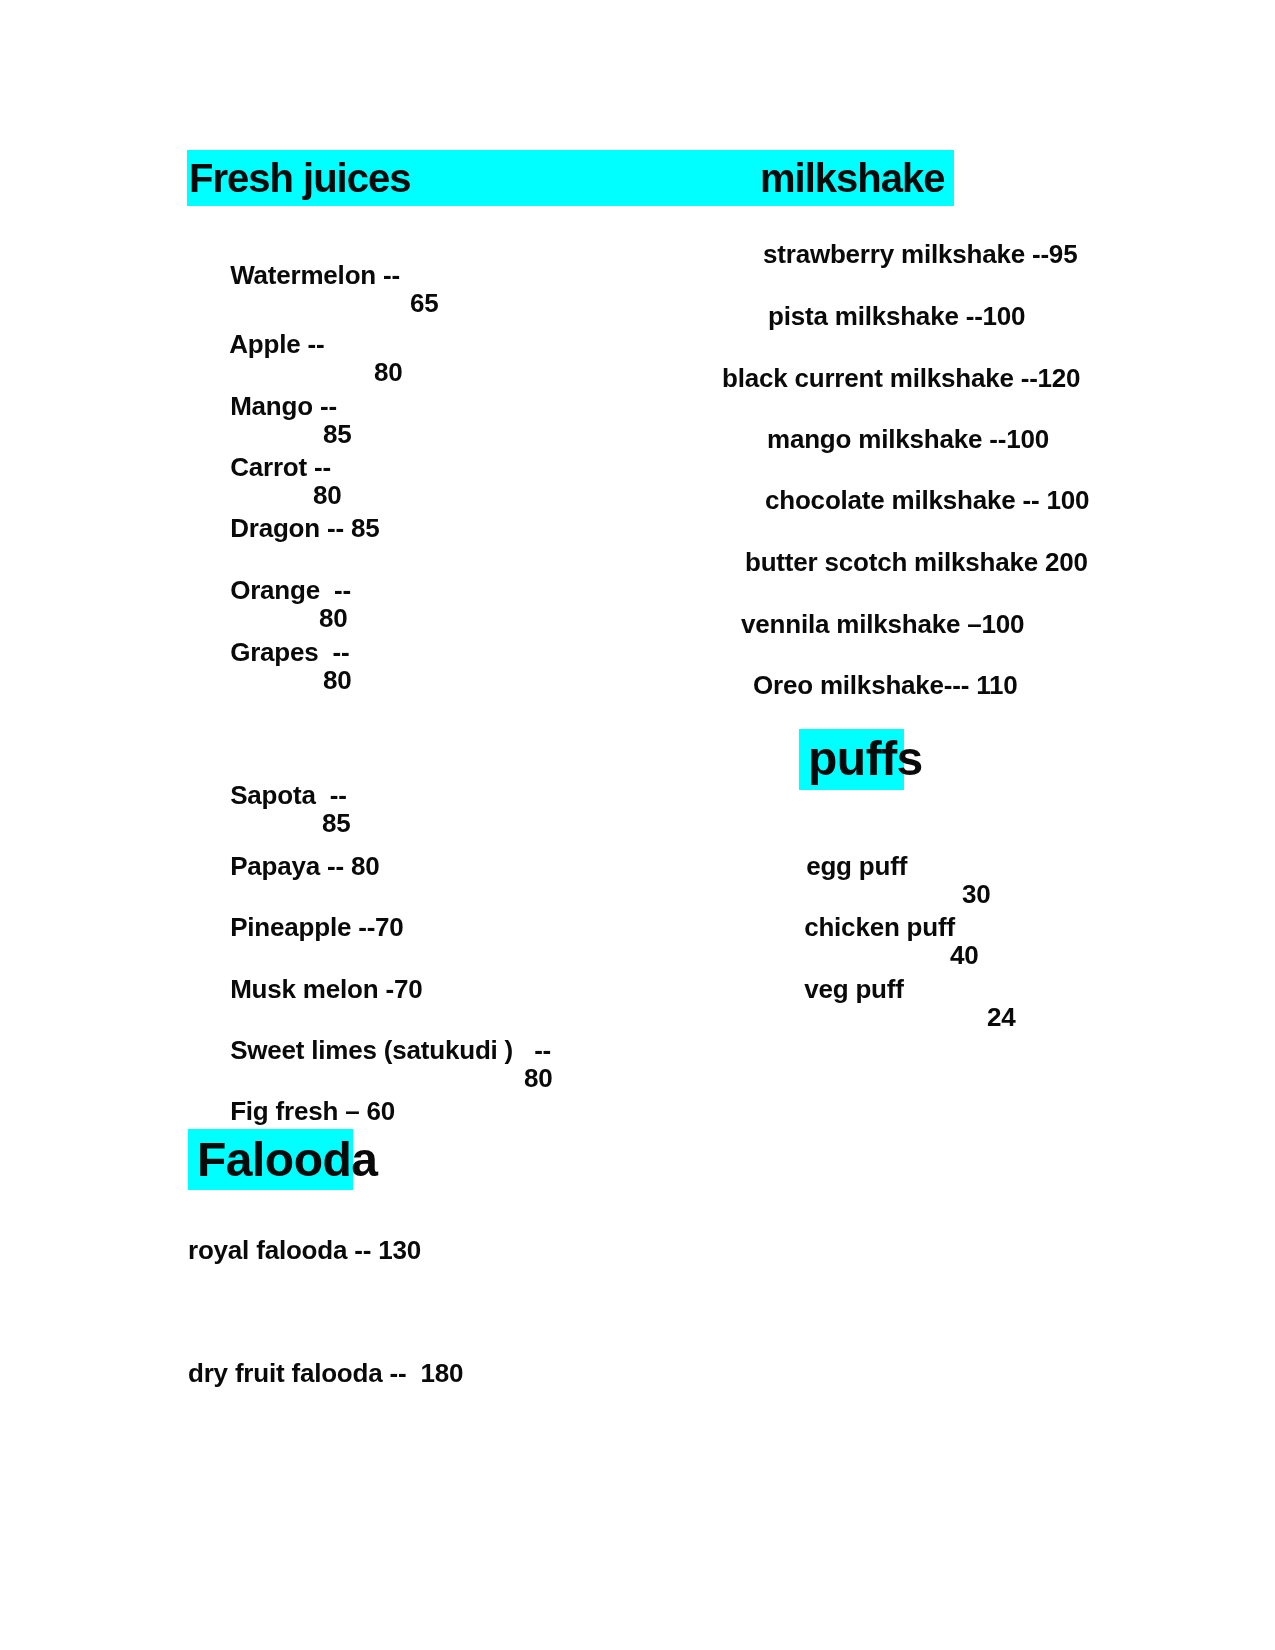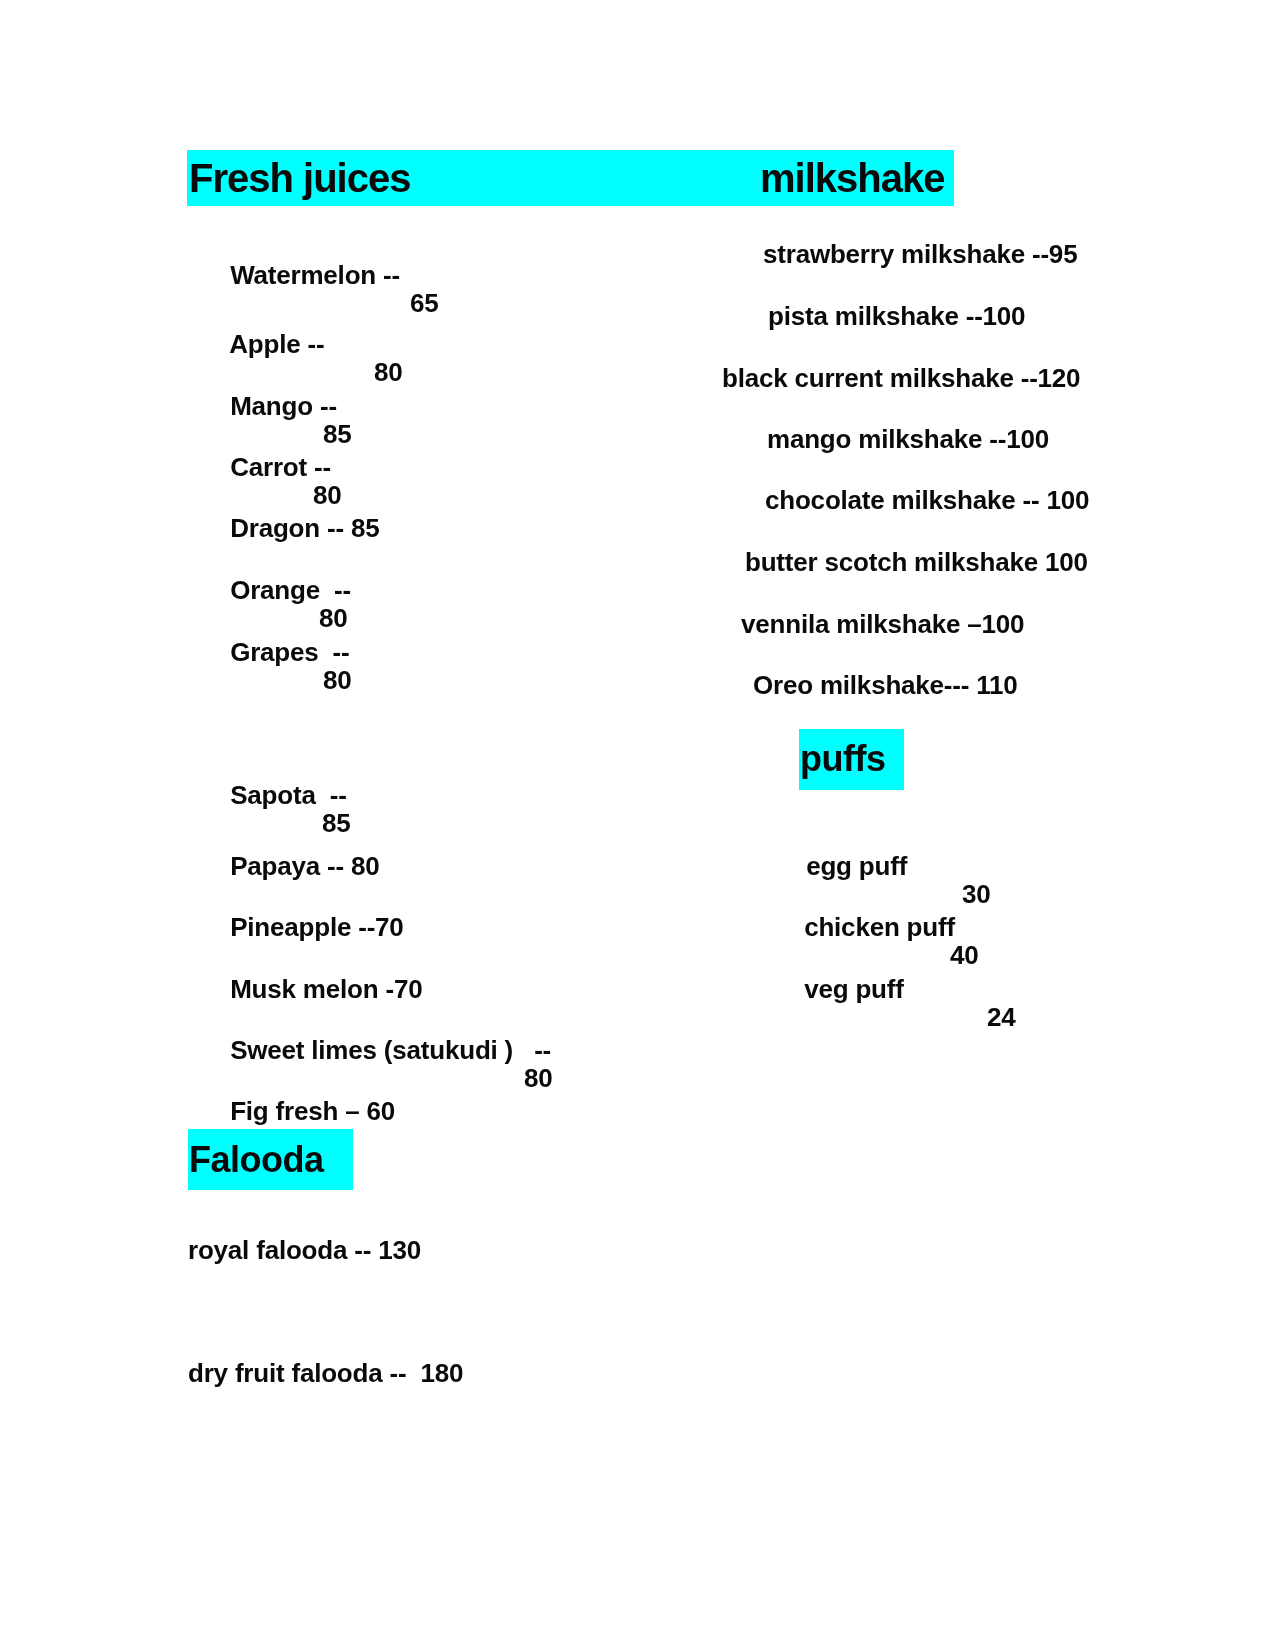--- a/index.html
+++ b/index.html
@@ -12,21 +12,21 @@
     position: absolute; white-space: pre; font-weight: bold; font-size: 26px; line-height: 28px;
     letter-spacing: -0.2px;
   }
   .hl {
     position: absolute; background: #00ffff;
   }
   .hdr {
     position: absolute; white-space: pre; font-weight: bold; font-size: 40px; line-height: 56px;
     letter-spacing: -1px;
   }
-  .hdr-big { font-size: 36px; letter-spacing: -0.5px; }
+  .hdr-big { font-size: 48px; letter-spacing: -0.5px; margin-left: 8px; }
 </style>
 </head>
 <body>
 
 <div class="page">
 
   <div class="hl" style="left:187px; top:150px; width:767px; height:56px;"></div>
   <div class="hdr" style="left:760px; top:150px;">milkshake</div>
   <div class="hdr" style="left:189px; top:150px;">Fresh juices</div>
 
@@ -79,21 +79,21 @@
       <span>Fig fresh – 60</span>
     </div>
   </div>
 
   <div>
     <div class="item" style="left:763px; top:240px;">strawberry milkshake --95</div>
     <div class="item" style="left:768px; top:302px;">pista milkshake --100</div>
     <div class="item" style="left:722px; top:364px;">black current milkshake --120</div>
     <div class="item" style="left:767px; top:425px;">mango milkshake --100</div>
     <div class="item" style="left:765px; top:486px;">chocolate milkshake -- 100</div>
-    <div class="item" style="left:745px; top:548px;">butter scotch milkshake 100</div>
+    <div class="item" style="left:745px; top:548px;">butter scotch milkshake 200</div>
     <div class="item" style="left:741px; top:610px;">vennila milkshake –100</div>
     <div class="item" style="left:753px; top:671px;">Oreo milkshake--- 110</div>
   </div>
 
   <div class="hl" style="left:799px; top:729px; width:105px; height:61px;"></div>
   <div class="hdr hdr-big" style="left:800px; top:730px; line-height:58px;">puffs</div>
 
   <div>
     <div class="item" style="left:764px; top:824px;">
       <span>egg puff</span>

